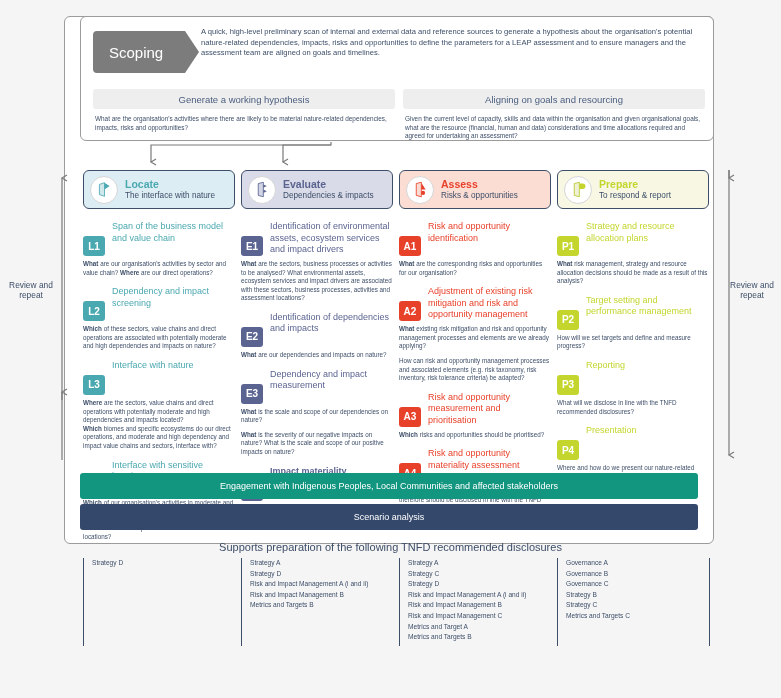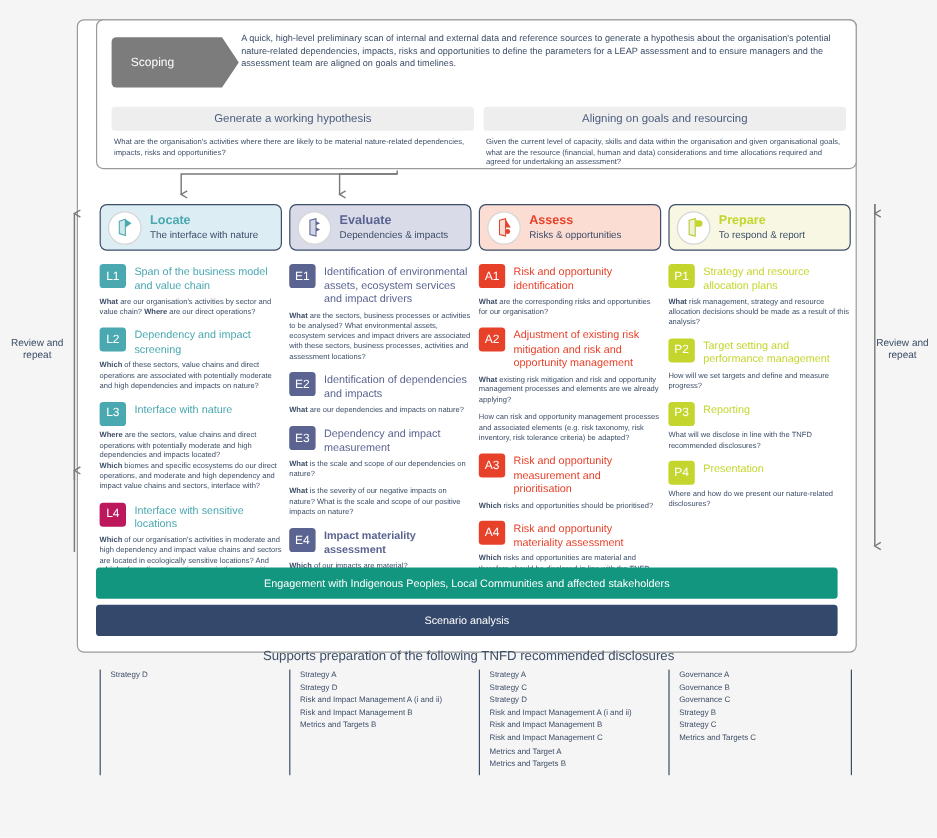--- a/index.html
+++ b/index.html
@@ -23,21 +23,21 @@
     position:absolute;left:80px;top:16px;width:634px;height:125px;
     background:#ffffff;border:1px solid #9b9b9b;border-radius:6px;
     box-sizing:border-box;z-index:5;
   }
 
   
   .scoping-row{position:absolute;left:12px;top:10px;width:610px;height:52px;}
   .scoping-tag{
     position:absolute;left:0;top:4px;width:92px;height:42px;
     background:#7c7c7c;color:#fff;border-radius:4px 0 0 4px;
-    font-size:10px;display:flex;align-items:center;padding-left:16px;
+    font-size:15px;display:flex;align-items:center;padding-left:16px;
     box-sizing:border-box;
     text-align:right;
   }
   .scoping-tag:after{
     content:"";position:absolute;right:-14px;top:0;
     border-top:21px solid transparent;border-bottom:21px solid transparent;
     border-left:14px solid #7c7c7c;
   }
   .scoping-text{
     position:absolute;left:108px;top:0;width:502px;
@@ -81,23 +81,24 @@
   }
   .col-badge svg{display:block;}
   .col-title{font-size:10.5px;font-weight:bold;line-height:11px;}
   .col-sub{font-size:8.2px;color:#3d4e68;line-height:11px;}
 
   .steps{margin-top:11px;}
   .step{margin-bottom:8px;}
   .step-head{display:flex;align-items:flex-start;}
   .step-num{
     width:22px;height:20px;flex:0 0 22px;border-radius:3px;
-    color:#fff;font-size:10px;font-weight:normal;
+    color:#fff;font-size:10px;font-weight:bold;
     display:flex;align-items:center;justify-content:center;
     margin-right:7px;
+    margin-top:16px;
   }
   .step-title{font-size:9px;line-height:11.5px;padding-top:1px;}
   .step-body{font-size:6.3px;line-height:8.6px;color:#3d4e68;margin-top:4px;}
   .step-body p{margin:0 0 6px 0;}
   .step-body p:last-child{margin-bottom:0;}
   .step-body b{font-weight:bold;}
 
   
   .bar{
     position:absolute;left:80px;width:618px;height:26px;border-radius:3px;

